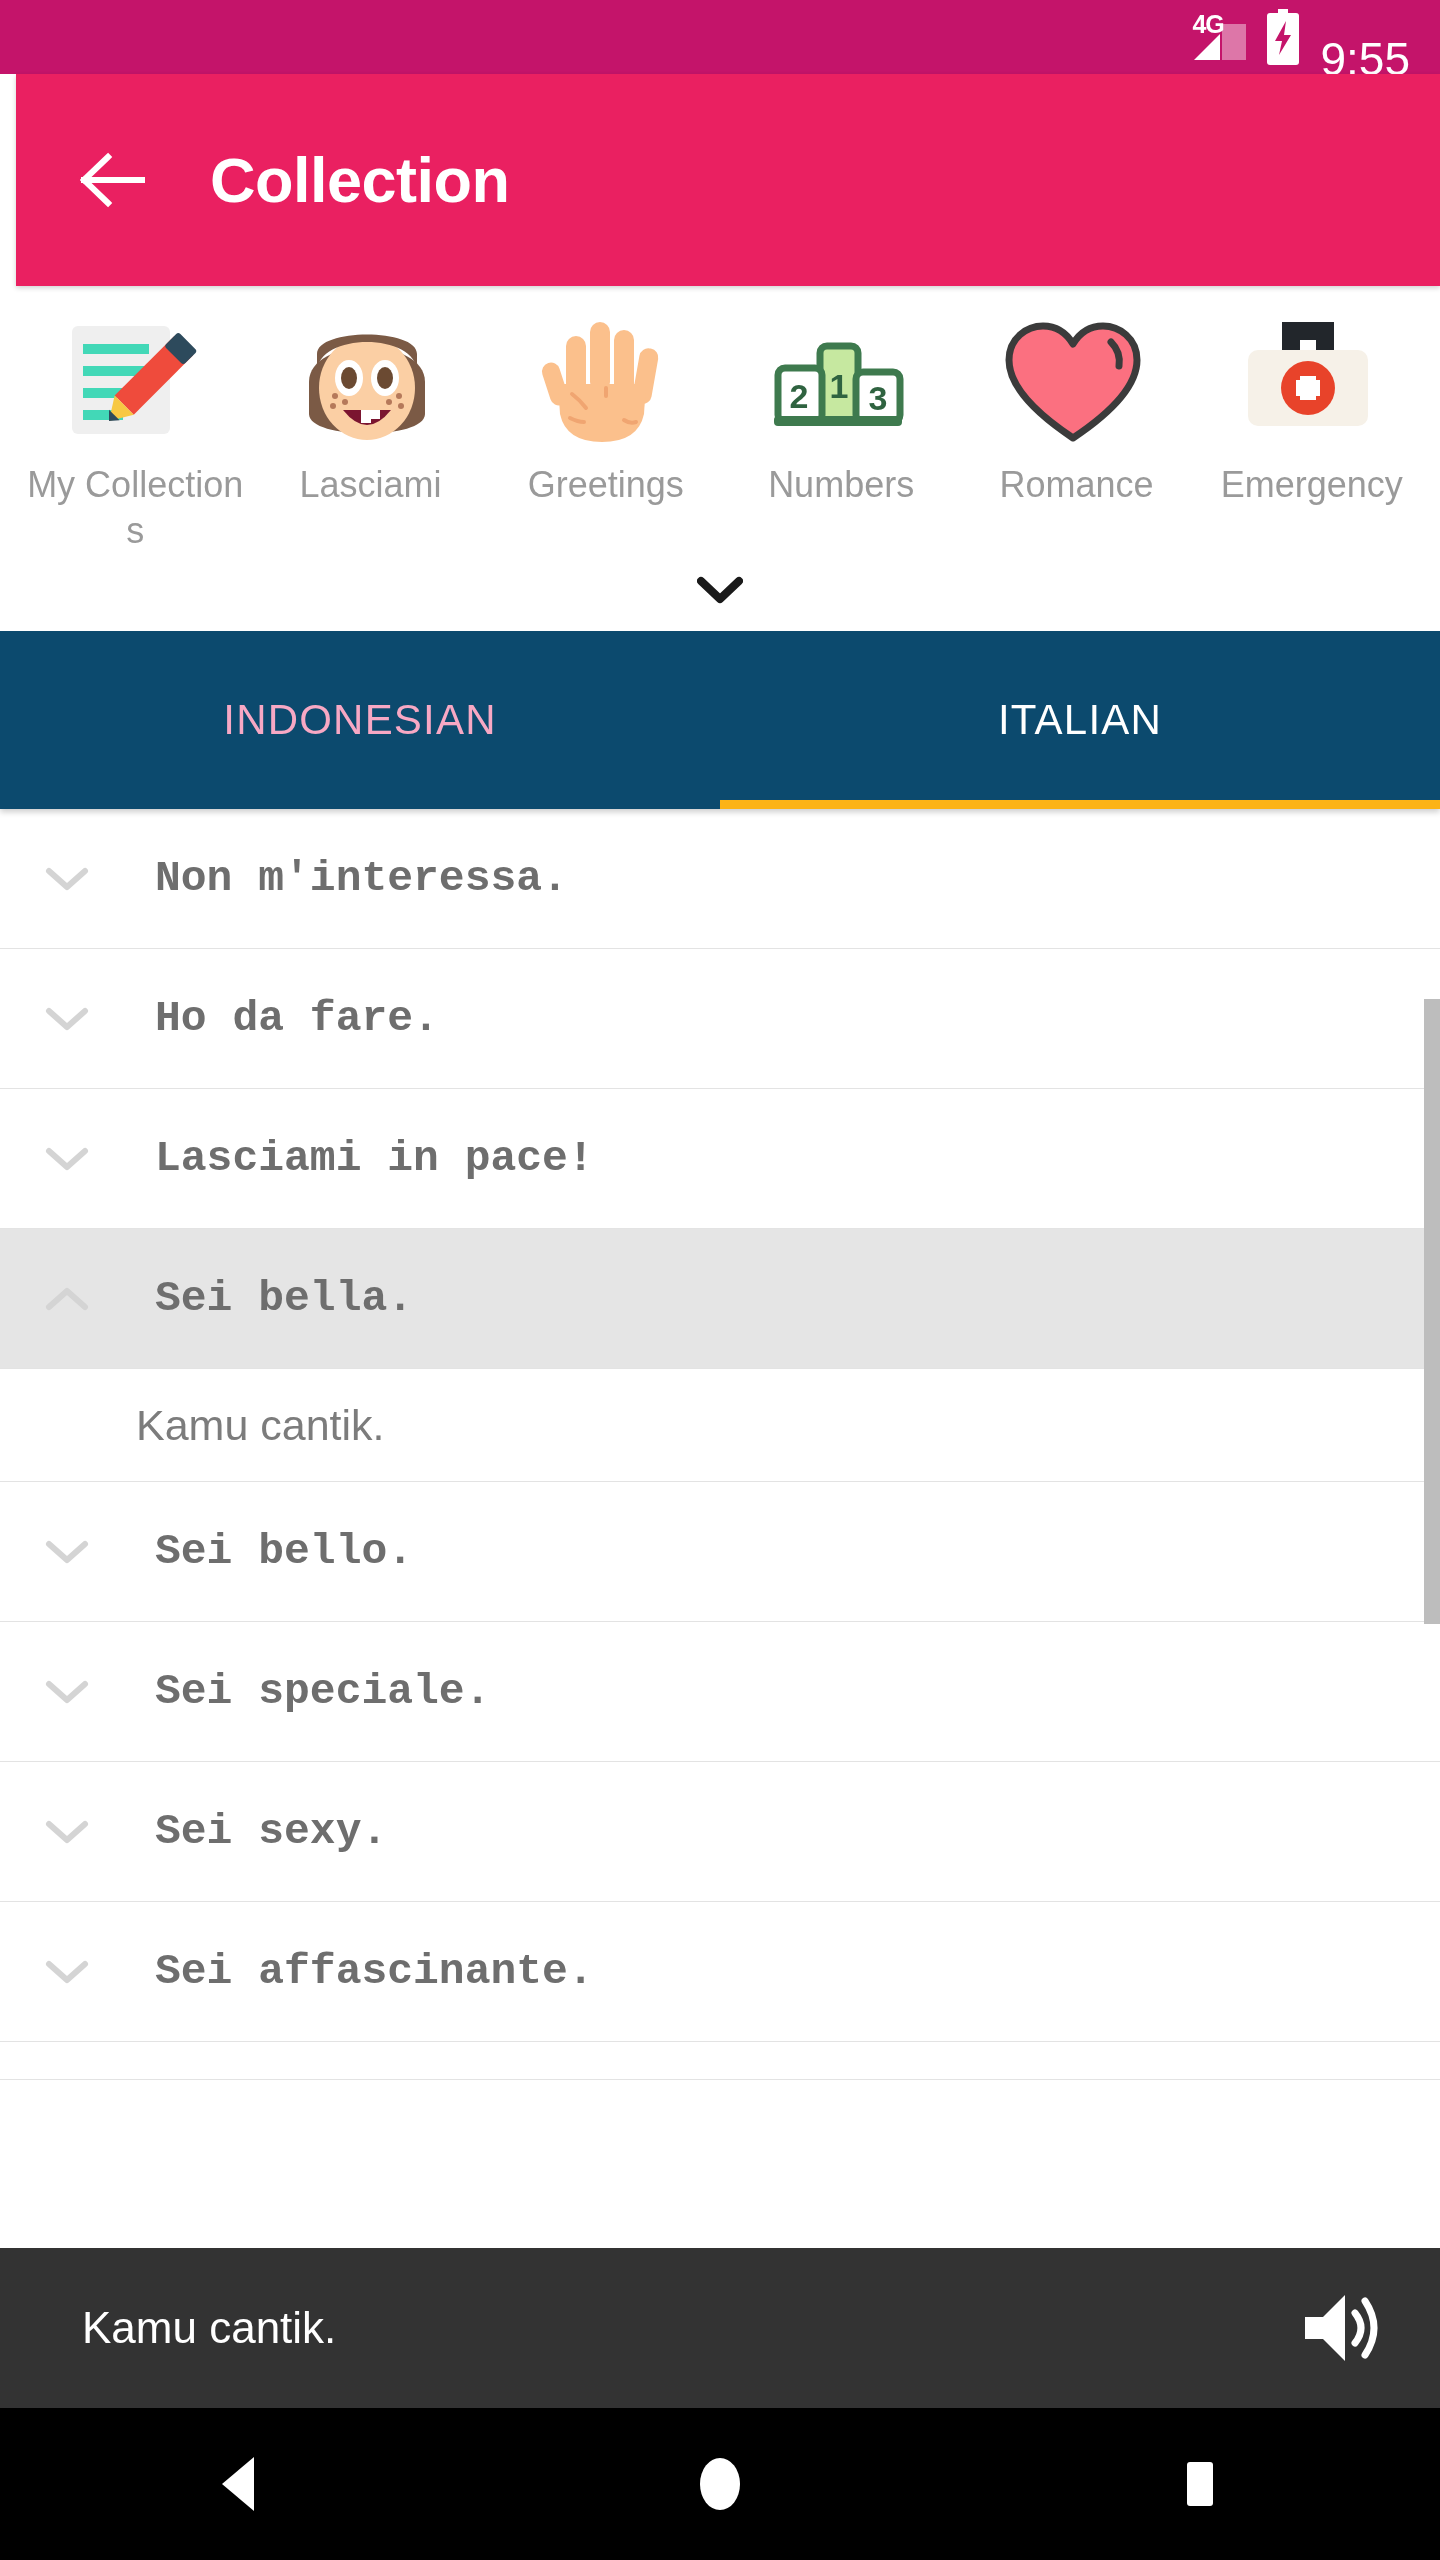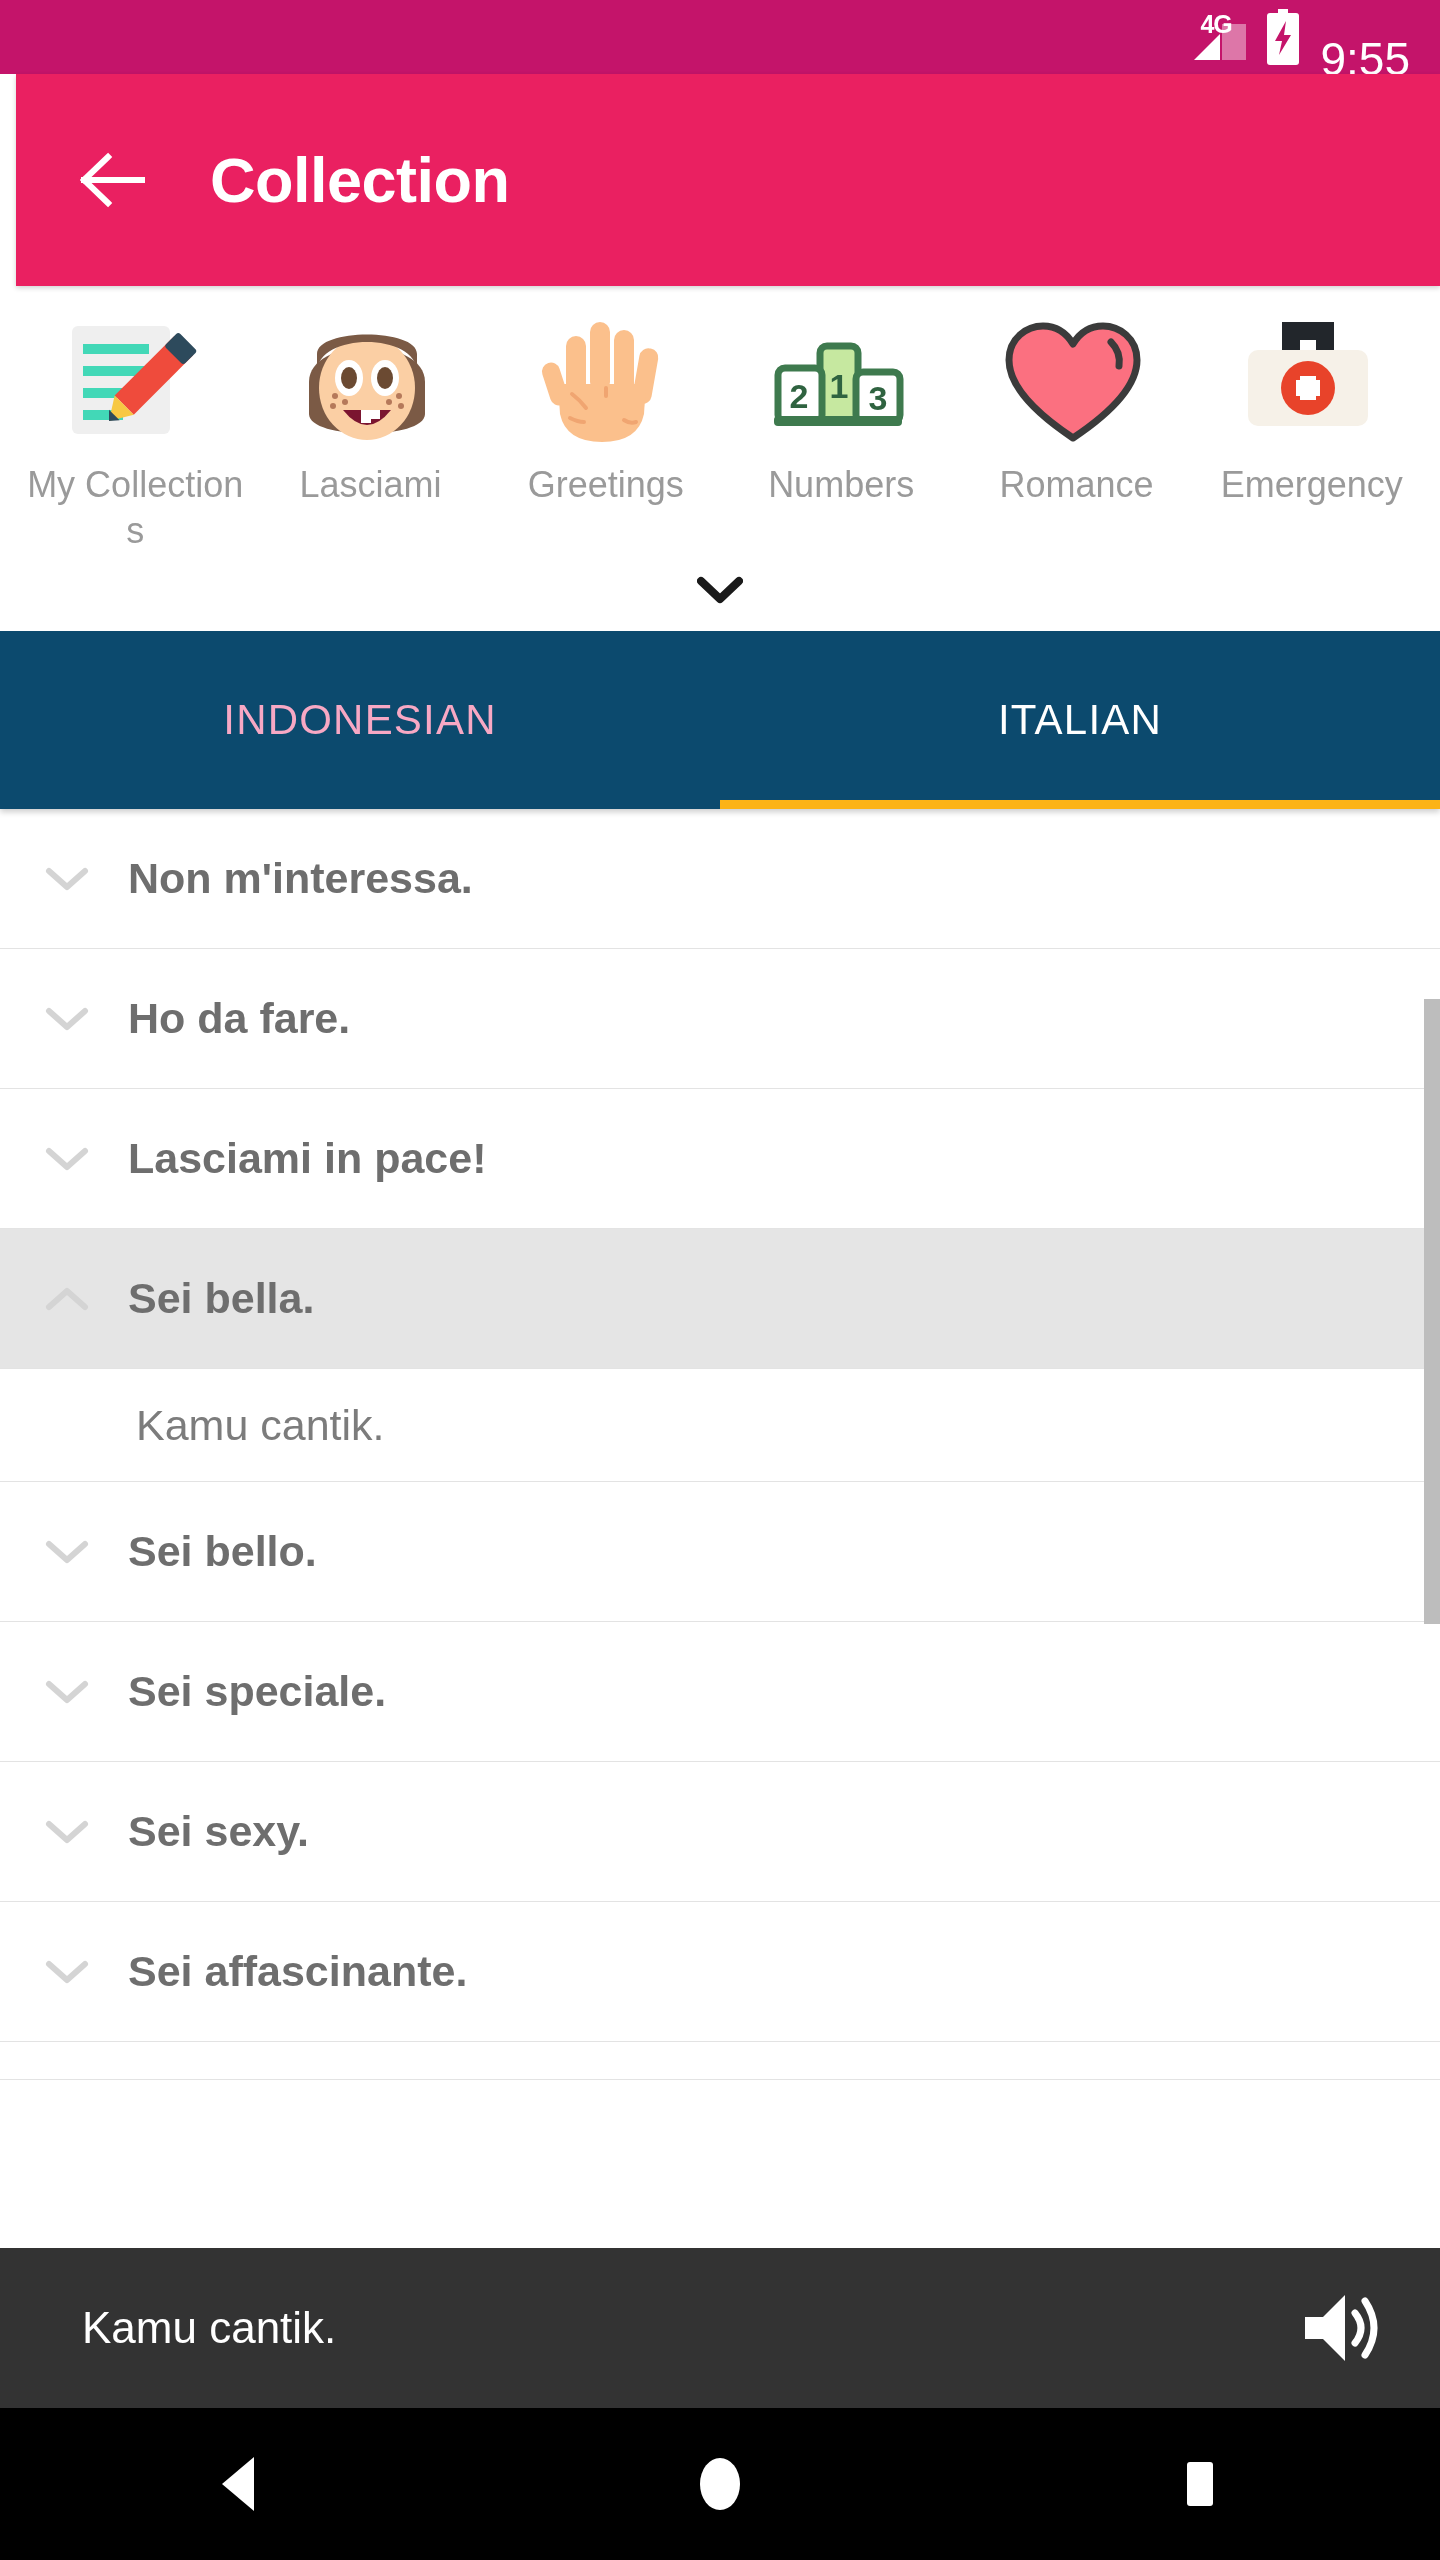--- a/index.html
+++ b/index.html
@@ -15,21 +15,21 @@
   .statusbar {
     height:74px; background:#C4146A; flex:0 0 auto;
     display:flex; align-items:center; justify-content:flex-end;
     padding-right:30px; gap:18px;
   }
   .sb-signal { position:relative; width:62px; height:46px; }
   .sb-signal .bars {
     position:absolute; right:0; bottom:0; width:52px; height:36px;
   }
   .sb-4g {
-    position:absolute; left:16px; top:-2px;
+    position:absolute; left:8px; top:-2px;
     color:#fff; font-size:25px; font-weight:bold; letter-spacing:-1px;
     line-height:1;
   }
   .sb-battery {
     position:relative; width:38px; height:56px;
   }
   .sb-time {
     color:#fff; font-size:46px; font-weight:400; letter-spacing:0px;
     line-height:1; font-family:"Liberation Sans", sans-serif;margin-top:44px;
   }
@@ -95,22 +95,23 @@
   }
   .listinner { position:relative; }
   .prow {
     display:flex; align-items:center;
     height:140px; border-bottom:1px solid #E3E3E3;
     background:#ffffff; padding-left:34px;
   }
   .prow.expanded { background:#e5e5e5; }
   .prow .chev { width:66px; height:66px; display:flex; align-items:center; justify-content:center; flex:0 0 auto; }
   .prow .ptext {
-    color:#6E6E6E; font-size:43px; font-weight:bold; margin-left:28px;
+    color:#6E6E6E; font-size:43px; font-weight:bold; margin-left:55px;
     white-space:nowrap;
+    font-family:Liberation Mono, monospace;
   }
   .trow {
     display:flex; align-items:center;
     height:113px; border-bottom:1px solid #E3E3E3; background:#ffffff;
     padding-left:136px;
   }
   .trow .ttext { color:#7C7C7C; font-size:43px; font-weight:400; }
   .spacerrow { height:38px; background:#ffffff; border-bottom:1px solid #E3E3E3; }
 
   .scrollthumb {

